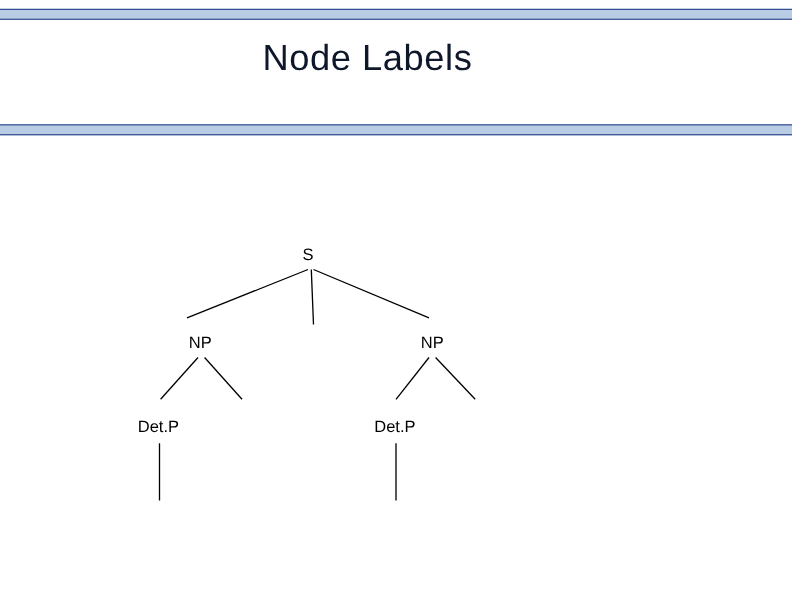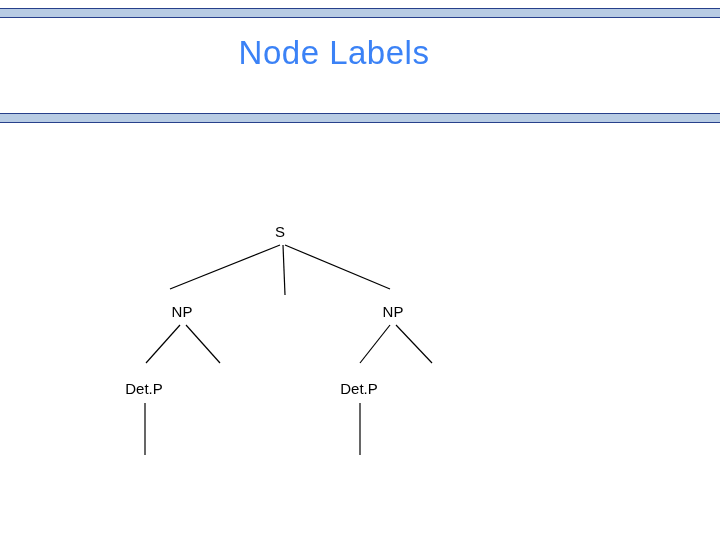--- a/index.html
+++ b/index.html
@@ -36,21 +36,21 @@
     top: 113px;
     height: 10px;
   }
   .title {
     position: absolute;
     left: 0;
     top: 34px;
     width: 668px;
     text-align: center;
     font-size: 33px;
-    color: #3b82f6;
+    color: #0f172a;
     font-family: "Liberation Sans", sans-serif;
     letter-spacing: 0.5px;
   }
   .tree {
     position: absolute;
     left: 0;
     top: 123px;
     width: 720px;
     height: 417px;
   }

